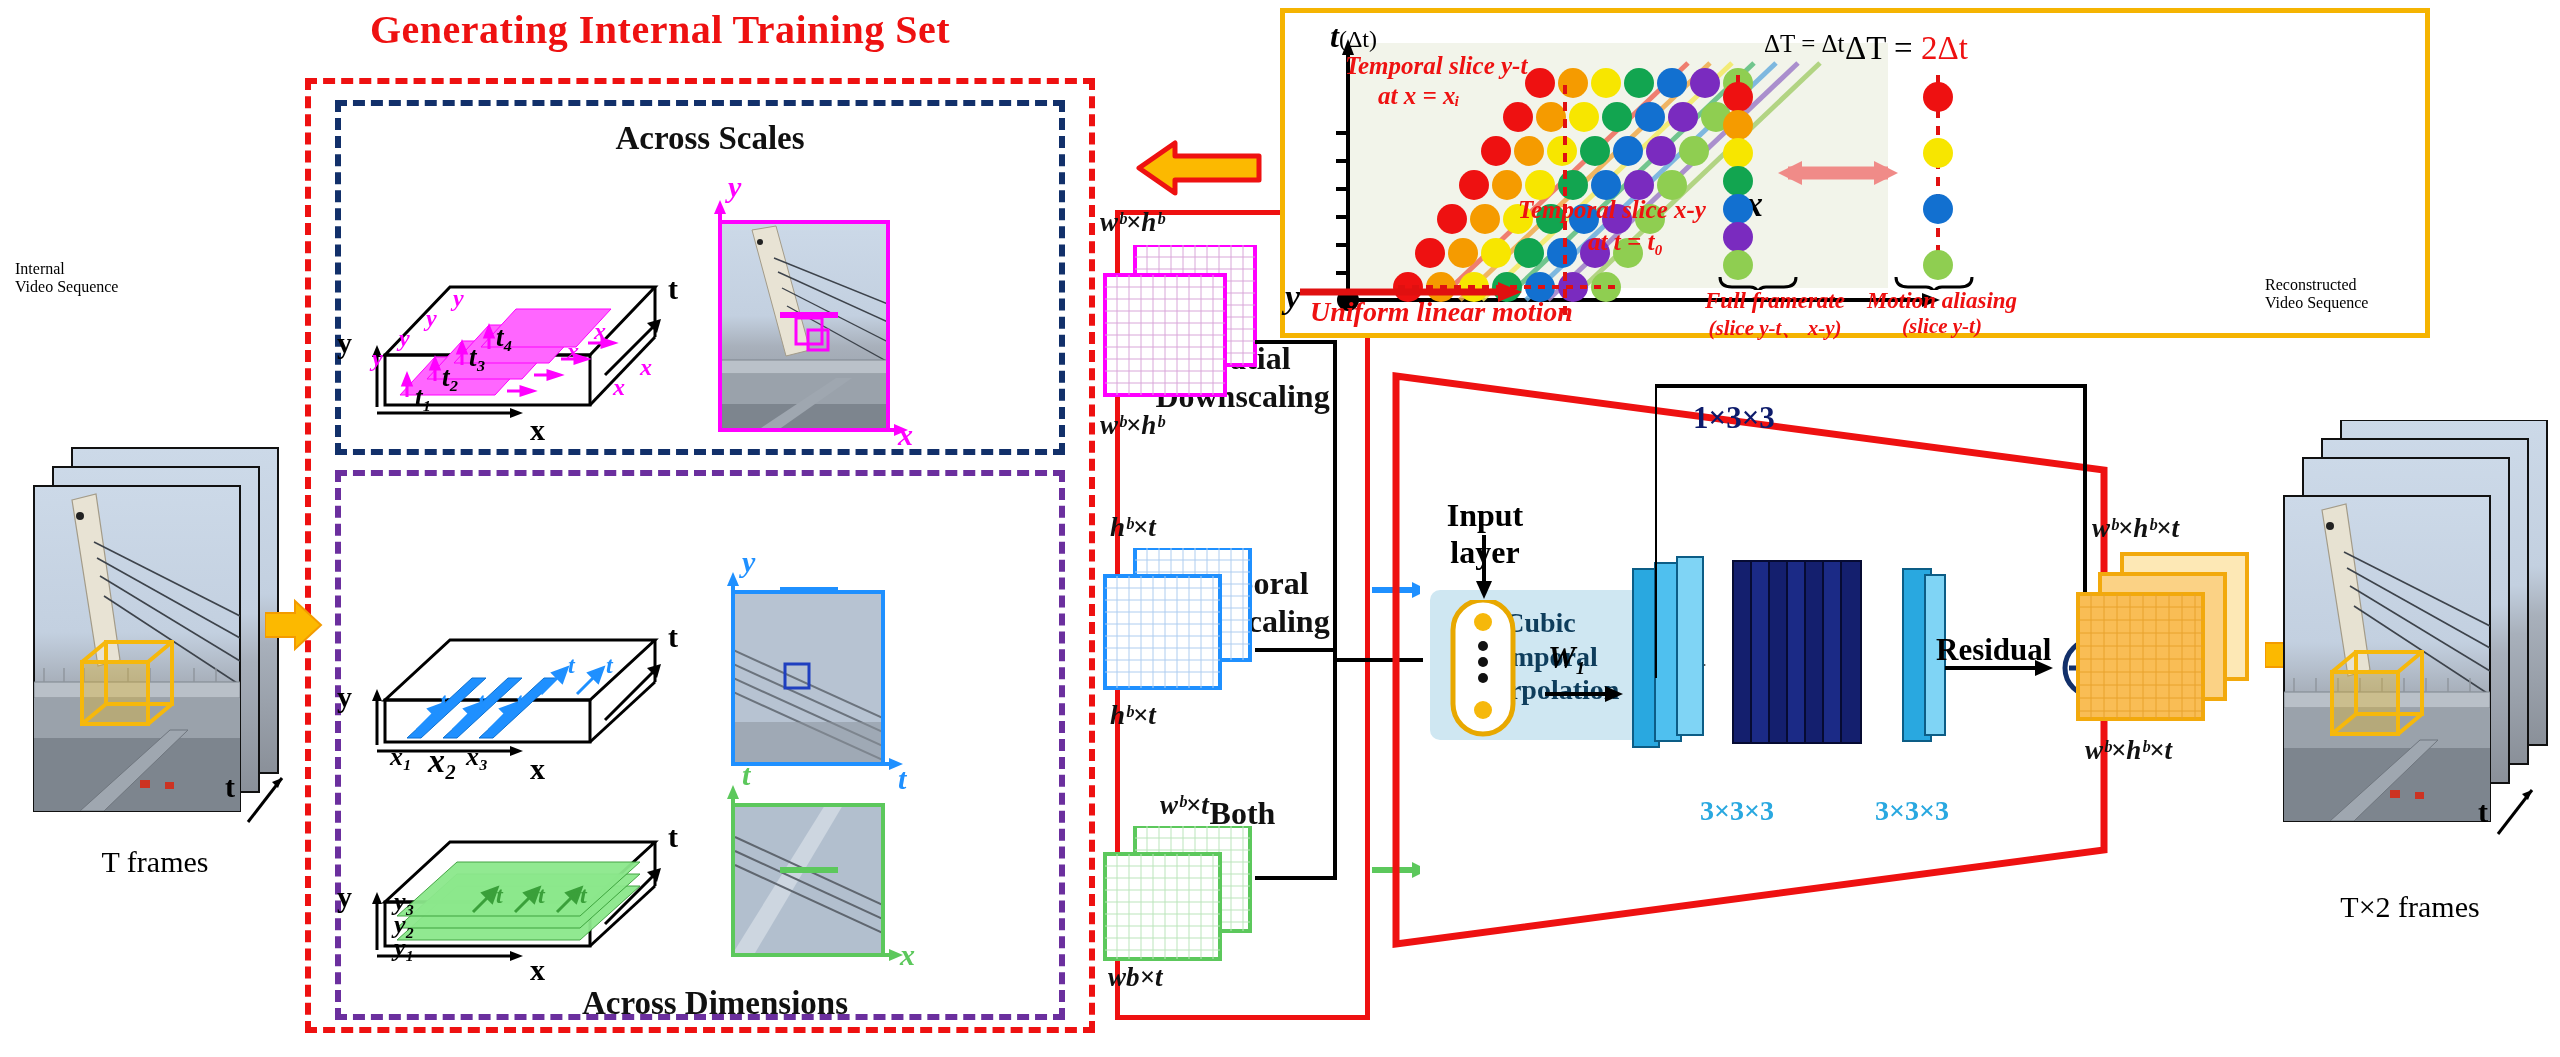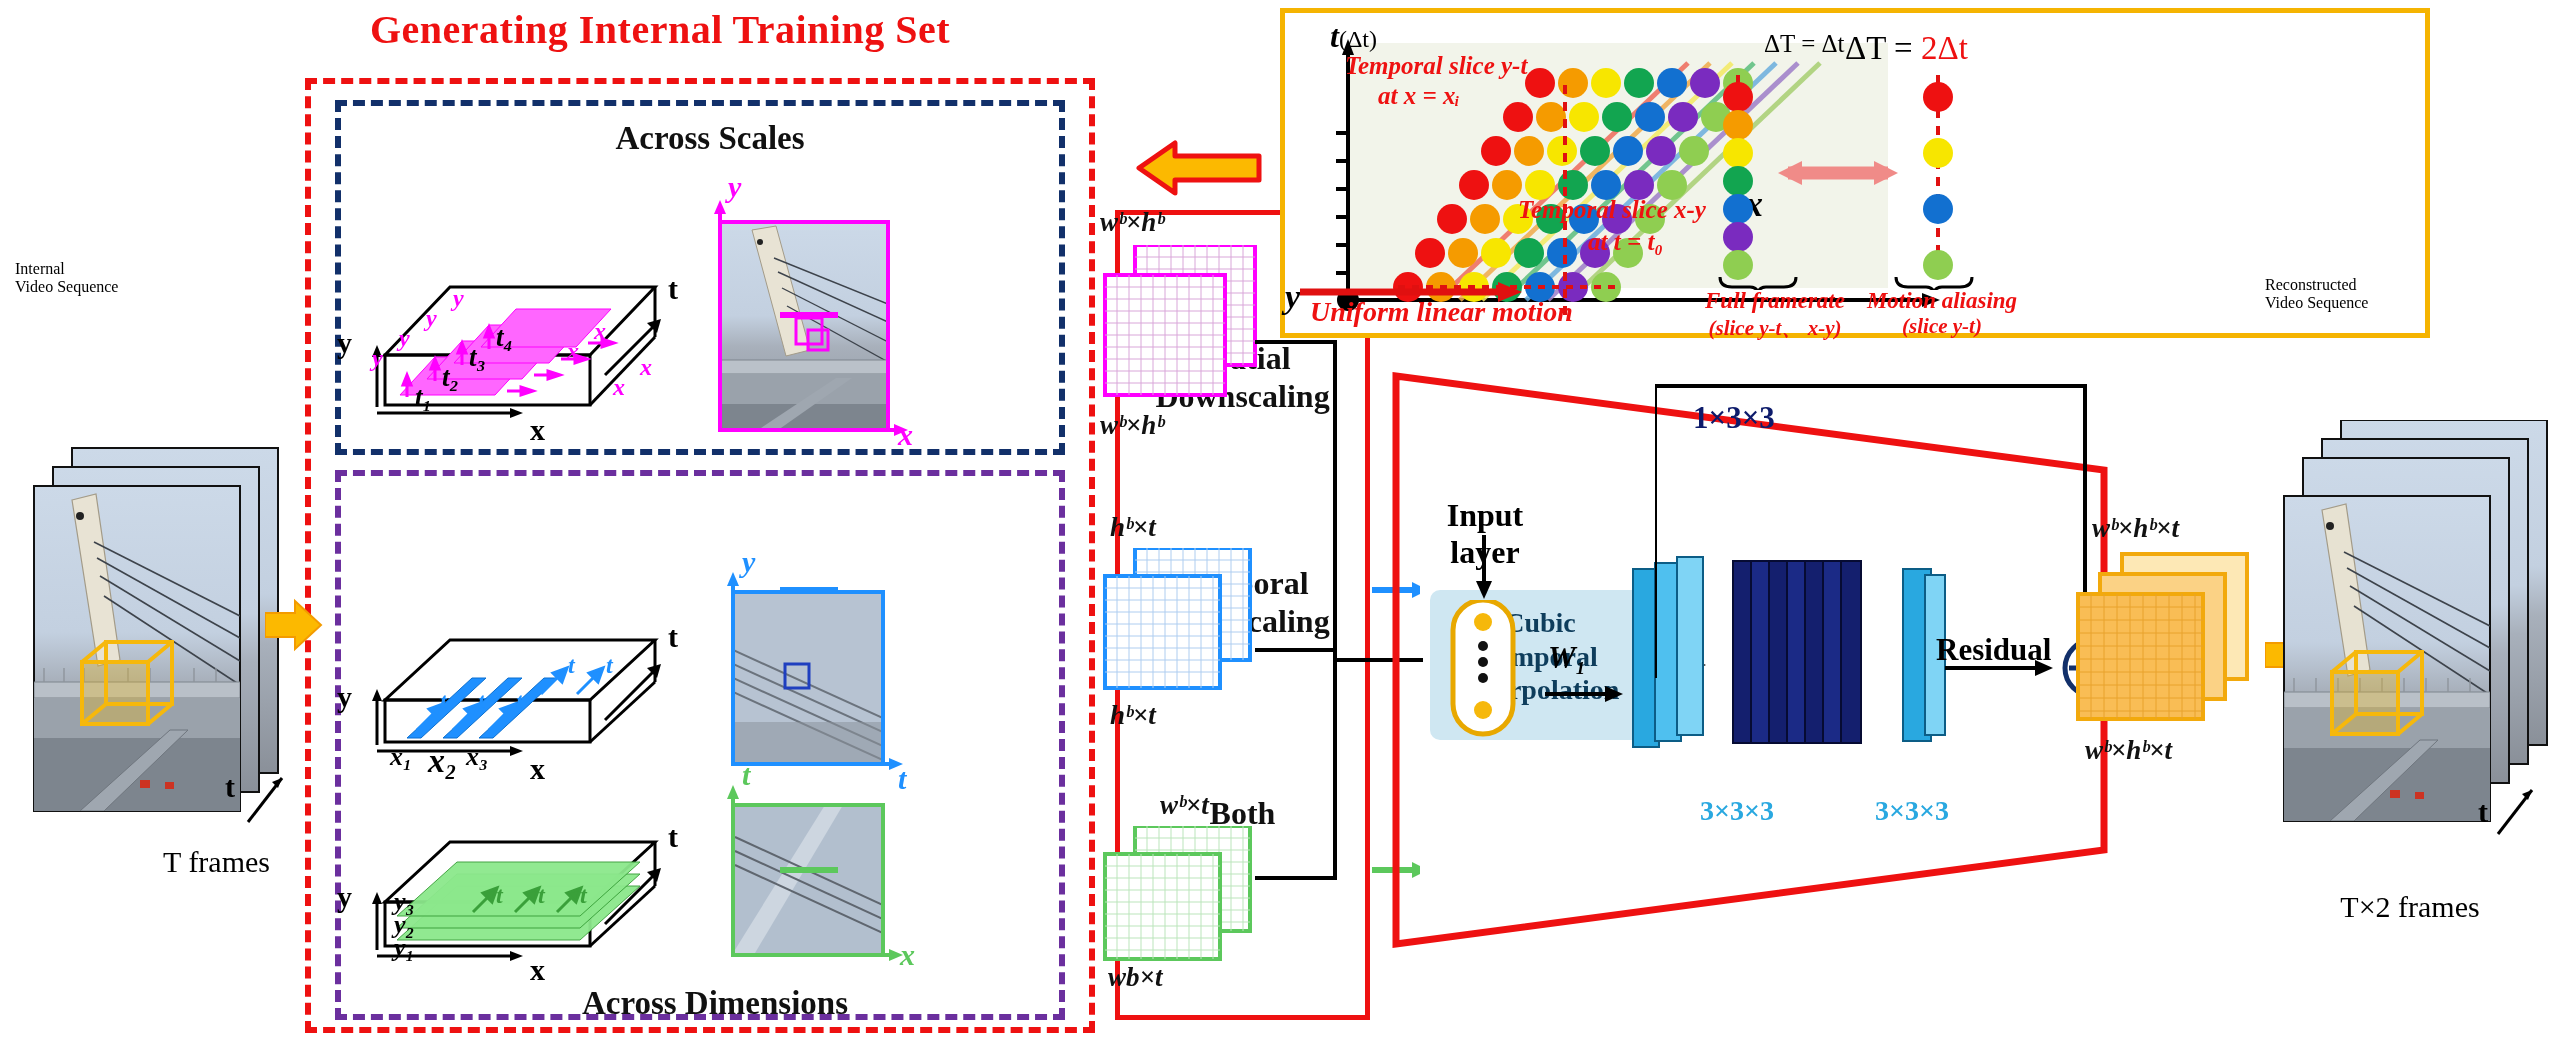--- a/index.html
+++ b/index.html
@@ -18,21 +18,21 @@
   #navy-frame{left:335px;top:100px;width:730px;height:355px;
       border:6px dashed #12306a;box-sizing:border-box;}
   #purple-frame{left:335px;top:470px;width:730px;height:550px;
       border:6px dashed #6b2f9e;box-sizing:border-box;}
   
   .sec-head{font-size:33px;font-weight:bold;color:#111;}
   #across-scales{left:560px;top:120px;width:300px;}
   #across-dims{left:545px;top:985px;width:340px;}
   #measured-label{left:15px;top:260px;width:270px;}
   #recon-label{left:2265px;top:276px;width:280px;}
-  #tframes-label{left:40px;top:845px;width:230px;font-size:30px;text-align:right;}
+  #tframes-label{left:40px;top:845px;width:230px;font-size:30px;text-align:center;}
   #t2frames-label{left:2290px;top:890px;width:240px;font-size:30px;text-align:center;}
   
   #down-box{left:1115px;top:210px;width:255px;height:810px;
       border:5px solid #ee1111;box-sizing:border-box;background:#fff;}
   .down-lbl{position:absolute;width:100%;text-align:center;font-size:32px;
       font-weight:bold;color:#111;line-height:1.18;}
   
   #cubic-box{left:1430px;top:590px;width:220px;height:150px;
       background:#cfe7f2;border-radius:10px;}
   #cubic-box div{font-size:28px;font-weight:bold;color:#0e3d5c;text-align:center;

